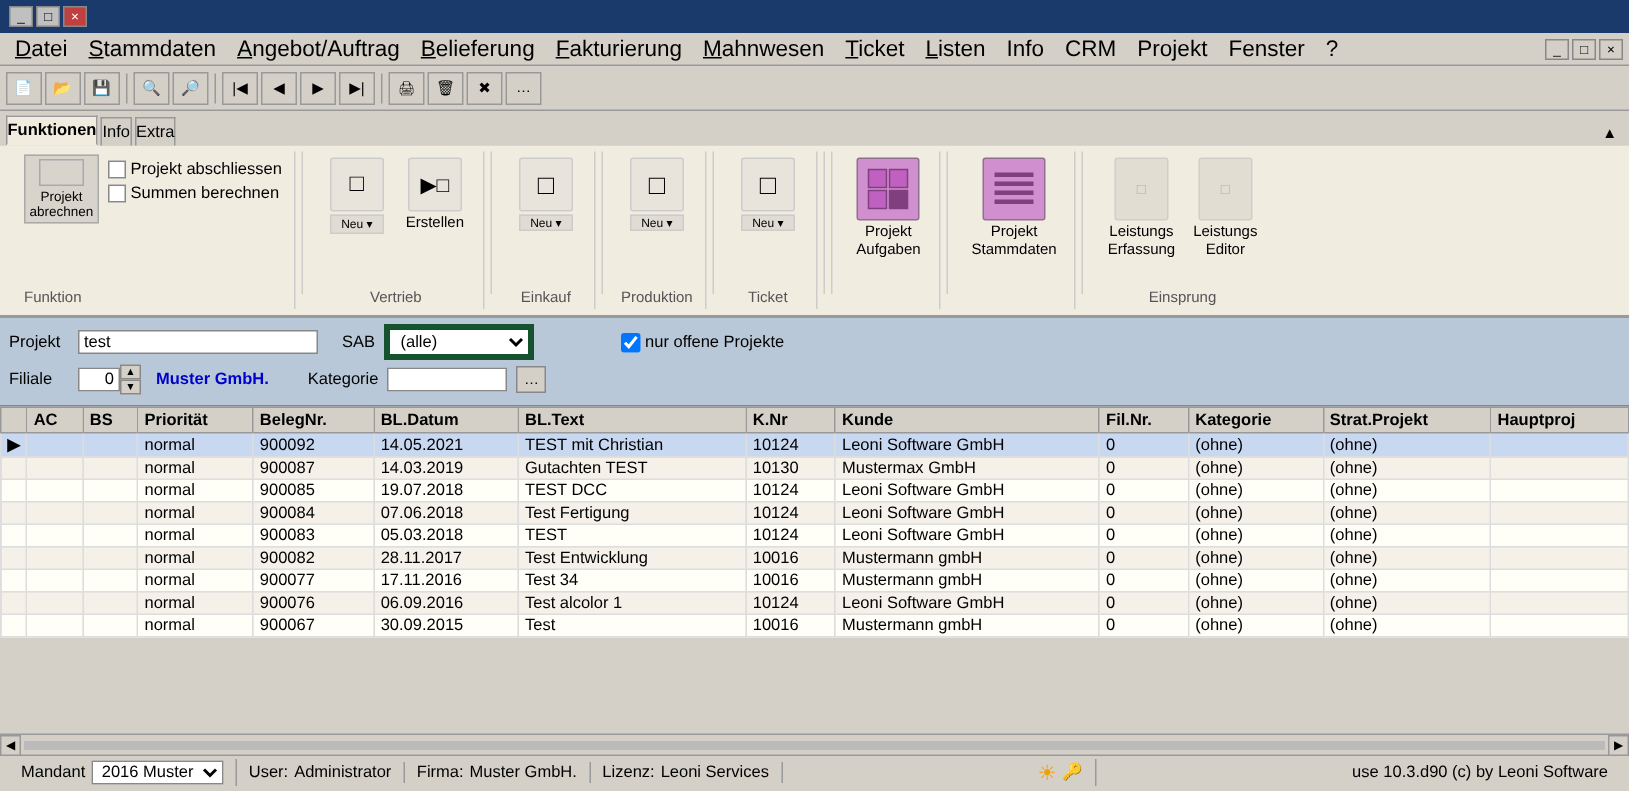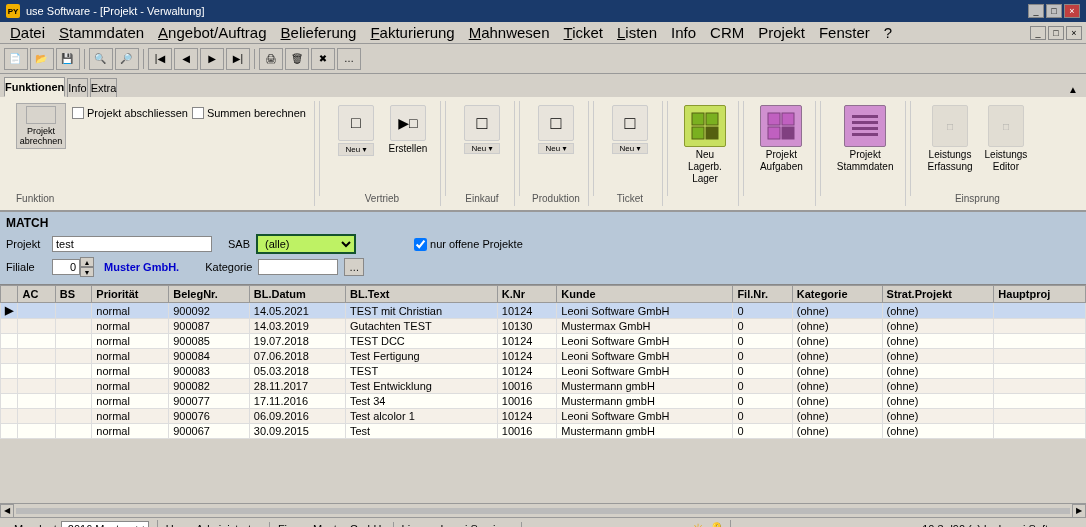--- a/index.html
+++ b/index.html
@@ -48,21 +48,21 @@
     .checkbox-item { display: flex; align-items: center; gap: 3px; font-size: 11px; }
     .chk { width: 12px; height: 12px; border: 1px solid #888; background: #fff; display: flex; align-items: center; justify-content: center; font-size: 8px; }
     .big-btn { width: 50px; height: 46px; border: 1px solid #aaa; background: #d8d4cc; display: flex; align-items: center; justify-content: center; flex-direction: column; cursor: pointer; font-size: 10px; text-align: center; padding: 2px; }
 
     
     .match-section { background: #b8c8d8; padding: 4px 6px; border-bottom: 1px solid #888; }
     .match-title { font-weight: bold; font-size: 12px; color: #000; margin-bottom: 4px; }
     .match-row { display: flex; align-items: center; gap: 6px; margin-bottom: 3px; }
     .match-label { font-size: 11px; min-width: 40px; }
     .match-input { border: 1px solid #888; background: #fff; padding: 1px 3px; font-size: 11px; }
-    .match-select { border: 2px solid #14532d; background: #bef264; padding: 1px 3px; font-size: 11px; }
+    .match-select { border: 4px solid #14532d; background: #ffffff; padding: 1px 3px; font-size: 11px; }
     .match-checkbox { display: flex; align-items: center; gap: 3px; font-size: 11px; }
     .spinbox { display: flex; align-items: center; }
     .spinbox input { width: 30px; border: 1px solid #888; background: #fff; padding: 1px 3px; font-size: 11px; text-align: right; }
     .spinbox-btn { width: 14px; height: 10px; border: 1px solid #888; background: #d4d0c8; display: flex; align-items: center; justify-content: center; font-size: 7px; cursor: pointer; }
     .browse-btn { width: 20px; height: 18px; border: 1px solid #888; background: #d4d0c8; display: flex; align-items: center; justify-content: center; font-size: 10px; cursor: pointer; }
     .data-table { width: 100%; border-collapse: collapse; font-size: 11px; }
     .data-table th { background: #d4d0c8; border: 1px solid #999; padding: 2px 4px; text-align: left; font-weight: bold; white-space: nowrap; position: sticky; top: 0; }
     .data-table td { border: 1px solid #ddd; padding: 1px 4px; white-space: nowrap; }
     .data-table tr:nth-child(even) td { background: #f5f0e8; }
     .data-table tr:nth-child(odd) td { background: #fffff8; }
@@ -81,24 +81,20 @@
     .hscroll-btn { width: 14px; height: 14px; border: 1px solid #999; background: #d4d0c8; display: flex; align-items: center; justify-content: center; font-size: 8px; cursor: pointer; }
     .hscroll-track { flex: 1; height: 6px; background: #bbb; margin: 0 2px; }
     .ribbon-split-arrow { font-size: 8px; border-top: 1px solid #ccc; width: 100%; text-align: center; padding: 1px 0; cursor: pointer; background: #e0dcd4; }
 
     .sun-icon { font-size: 14px; color: #f0a000; }
   </style>
 </head>
 <body>
 
 <div class="title-bar">
-  <div class="title-bar-left">
-    <div class="title-bar-icon">PY</div>
-    <span>use Software - [Projekt - Verwaltung]</span>
-  </div>
   <div class="title-bar-controls">
     <div class="title-bar-btn">_</div>
     <div class="title-bar-btn">□</div>
     <div class="title-bar-btn" style="background:#c04040;color:#fff;">×</div>
   </div>
 </div>
 
 <div class="menu-bar">
   <span class="menu-item"><u>D</u>atei</span>
   <span class="menu-item"><u>S</u>tammdaten</span>
@@ -147,21 +143,21 @@
 </div>
 
 <div class="ribbon" style="height:115px;">
 
   <div class="ribbon-group" style="align-items:flex-start;gap:4px;">
     <div class="ribbon-buttons" style="align-items:flex-start;gap:6px;">
       <div class="big-btn">
         <div style="width:30px;height:30px;border:1px solid #aaa;background:#d8d4cc;margin-bottom:2px;"></div>
         <span style="font-size:9px;text-align:center;">Projekt<br>abrechnen</span>
       </div>
-      <div style="display:flex;gap:4px;padding-top:4px;">
+      <div style="display:flex;flex-direction:column;gap:4px;padding-top:4px;">
         <div class="checkbox-item">
           <div class="chk"></div>
           <span>Projekt abschliessen</span>
         </div>
         <div class="checkbox-item">
           <div class="chk"></div>
           <span>Summen berechnen</span>
         </div>
       </div>
     </div>
@@ -219,35 +215,20 @@
       <div class="ribbon-btn">
         <div class="ribbon-icon">□</div>
         <div style="font-size:8px;border:1px solid #ccc;background:#e0dcd4;width:36px;text-align:center;">Neu ▾</div>
       </div>
     </div>
     <div class="ribbon-group-label">Ticket</div>
   </div>
 
   <div style="width:1px;background:#ccc;height:90%;"></div>
 
-  <div class="ribbon-group">
-    <div class="ribbon-buttons">
-      <div class="ribbon-btn">
-        <div class="ribbon-icon highlight" style="width:42px;height:42px;">
-          <svg width="30" height="30" viewBox="0 0 30 30">
-            <rect x="2" y="2" width="12" height="12" fill="#7ab020" stroke="#556010" stroke-width="1"></rect>
-            <rect x="16" y="2" width="12" height="12" fill="#7ab020" stroke="#556010" stroke-width="1"></rect>
-            <rect x="2" y="16" width="12" height="12" fill="#7ab020" stroke="#556010" stroke-width="1"></rect>
-            <rect x="16" y="16" width="12" height="12" fill="#556010" stroke="#556010" stroke-width="1"></rect>
-          </svg>
-        </div>
-        <span class="ribbon-btn-label">Neu<br>Lagerb.<br>Lager</span>
-      </div>
-    </div>
-  </div>
 
   <div style="width:1px;background:#ccc;height:90%;"></div>
 
   <div class="ribbon-group">
     <div class="ribbon-buttons">
       <div class="ribbon-btn">
         <div class="ribbon-icon purple" style="width:42px;height:42px;">
           <svg width="30" height="30" viewBox="0 0 30 30">
             <rect x="2" y="2" width="12" height="12" fill="#c060c0" stroke="#804080" stroke-width="1"></rect>
             <rect x="16" y="2" width="12" height="12" fill="#c060c0" stroke="#804080" stroke-width="1"></rect>
@@ -293,21 +274,20 @@
           <span style="font-size:10px;color:#888;">□</span>
         </div>
         <span class="ribbon-btn-label">Leistungs<br>Editor</span>
       </div>
     </div>
     <div class="ribbon-group-label">Einsprung</div>
   </div>
 </div>
 
 <div class="match-section">
-  <div class="match-title">MATCH</div>
   <div class="match-row">
     <span class="match-label">Projekt</span>
     <input class="match-input" type="text" value="test" style="width: 160px;">
     <span style="margin-left:10px;">SAB</span>
     <select class="match-select" style="width:100px;">
       <option>(alle)</option>
     </select>
     <label class="match-checkbox" style="margin-left:20px;padding-left:32px;">
       <input type="checkbox" checked="" style=""> 
         <span>nur offene Projekte</span>

